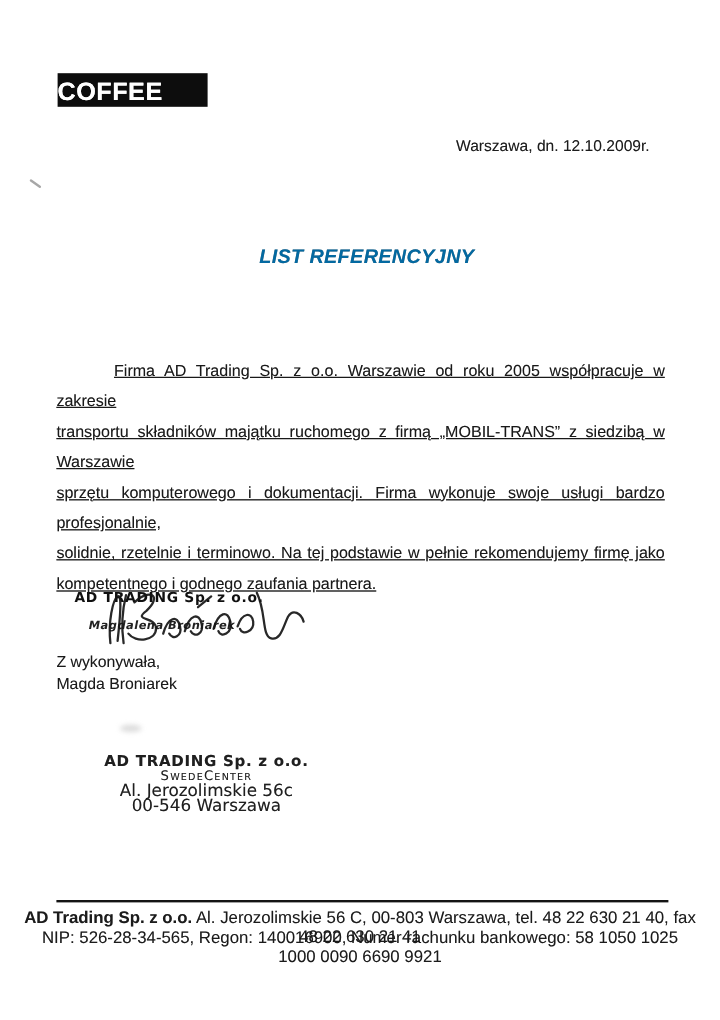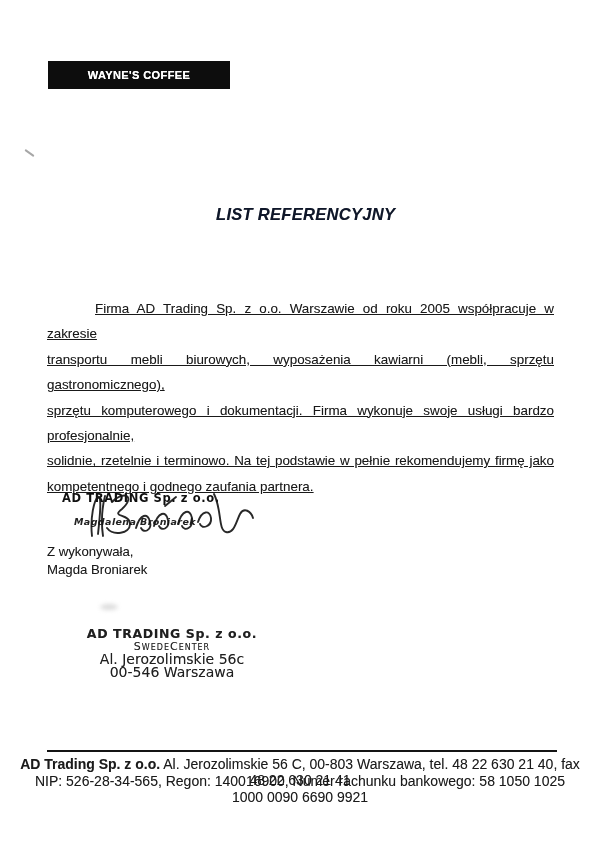--- a/index.html
+++ b/index.html
@@ -1,36 +1,36 @@
 <!DOCTYPE html>
 <html lang="pl"><head>
 <meta charset="utf-8">
 <style>
   html,body{margin:0;padding:0;background:#e9e9e9;}
   .page{
     position:relative;width:600px;height:850px;margin:0 auto;background:#ffffff;
     font-family:"Liberation Sans",sans-serif;color:#1a1a1a;overflow:hidden;
   }
   .logo{
-    position:absolute;left:48px;top:61px;width:182px;height:28px;
-    background:#0d0d0d;color:#fff;display:flex;align-items:center;justify-content:center;
-    font-weight:800;font-size:11px;letter-spacing:.4px;font-family:"Liberation Sans",sans-serif;
+    position:absolute;left:48px;top:61px;width:125px;height:28px;
+    background:#0d0d0d;color:#fff;display:flex;align-items:flex-end;justify-content:center;
+    font-weight:800;font-size:21px;letter-spacing:.4px;font-family:"Liberation Sans",sans-serif;
     text-shadow:0 0 .5px #fff;
   }
   .dateline{
     position:absolute;left:380px;top:114px;font-size:13px;color:#1c1c1c;
     text-shadow:0 0 .4px rgba(0,0,0,.35);
   }
   .stray-mark{
     position:absolute;left:24px;top:152px;width:11px;height:2px;background:#8a8a8a;
     transform:rotate(35deg);opacity:.75;border-radius:2px;
   }
   .title{
     position:absolute;left:216px;top:205px;font-size:16.5px;font-weight:bold;font-style:italic;
-    letter-spacing:.3px;color:#0f172a;text-shadow:0 0 .4px rgba(0,0,0,.45);
+    letter-spacing:.3px;color:#0369a1;text-shadow:0 0 .4px rgba(0,0,0,.45);
   }
   .body-text{
     position:absolute;left:47px;top:296px;width:507px;font-size:13.4px;line-height:25.4px;
     color:#191919;text-shadow:0 0 .4px rgba(0,0,0,.3);text-decoration:underline;
   }
   .body-line{text-align:justify;text-align-last:justify;}
   .body-line.first{text-indent:48px;}
   .body-line.last{text-align:right;text-align-last:left;}
   .sig-stamp-company{
     position:absolute;left:62px;top:491px;font-size:11.5px;font-weight:bold;letter-spacing:.6px;
@@ -61,28 +61,29 @@
 </style>
 </head>
 <body>
 
 <div class="page">
 
   <div class="logo">
     <span>WAYNE'S COFFEE</span>
   </div>
 
+  <div class="dateline">Warszawa, dn. 12.10.2009r.</div>
 
   <div class="stray-mark"></div>
 
   <div class="title">LIST REFERENCYJNY</div>
 
   <div class="body-text">
     <div class="body-line first">Firma AD Trading Sp. z o.o. Warszawie od roku 2005 współpracuje w zakresie</div>
-    <div class="body-line">transportu mebli biurowych, wyposażenia kawiarni (mebli, sprzętu gastronomicznego),</div>
+    <div class="body-line">transportu składników majątku ruchomego z firmą „MOBIL-TRANS” z siedzibą w Warszawie</div>
     <div class="body-line">sprzętu komputerowego i dokumentacji. Firma wykonuje swoje usługi bardzo profesjonalnie,</div>
     <div class="body-line">solidnie, rzetelnie i terminowo. Na tej podstawie w pełnie rekomendujemy firmę jako</div>
     <div class="body-line last">kompetentnego i godnego zaufania partnera.</div>
   </div>
 
   <div class="sig-stamp-company">AD TRADING Sp. z o.o.</div>
   <div class="sig-stamp-name">Magdalena Broniarek</div>
 
   <svg class="signature-svg" width="205" height="66" viewBox="0 0 205 66" fill="none">
     <g stroke="#161616" stroke-width="1.9" stroke-linecap="round" opacity="0.92">

